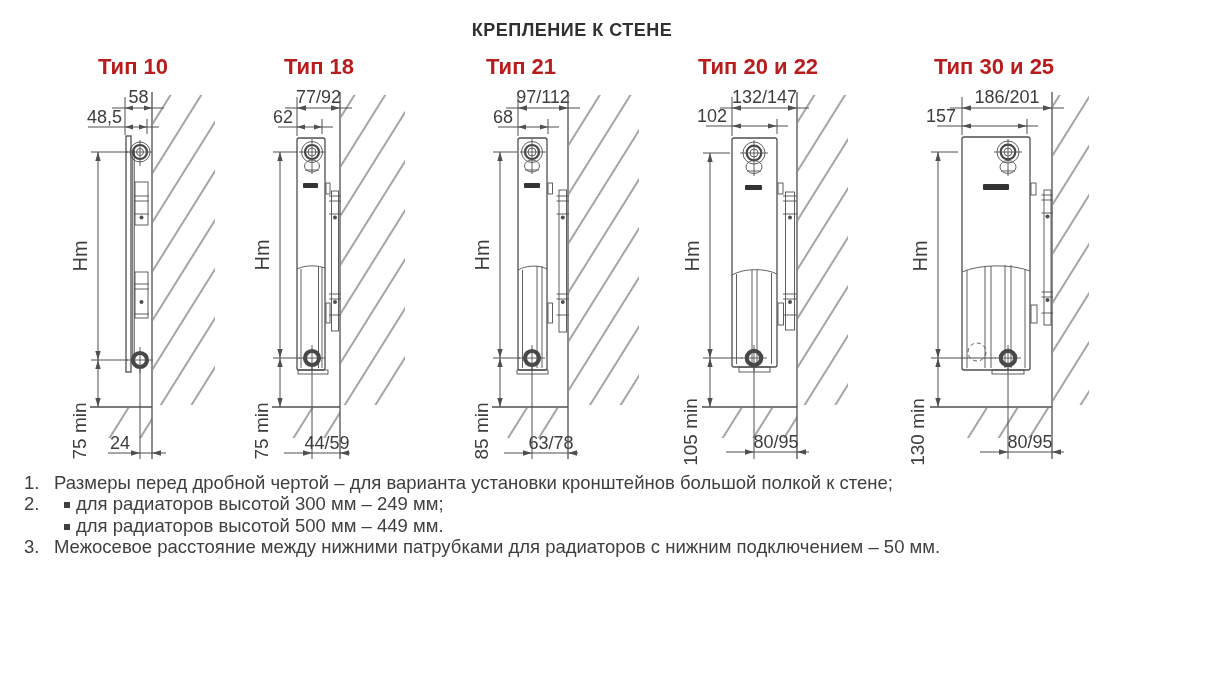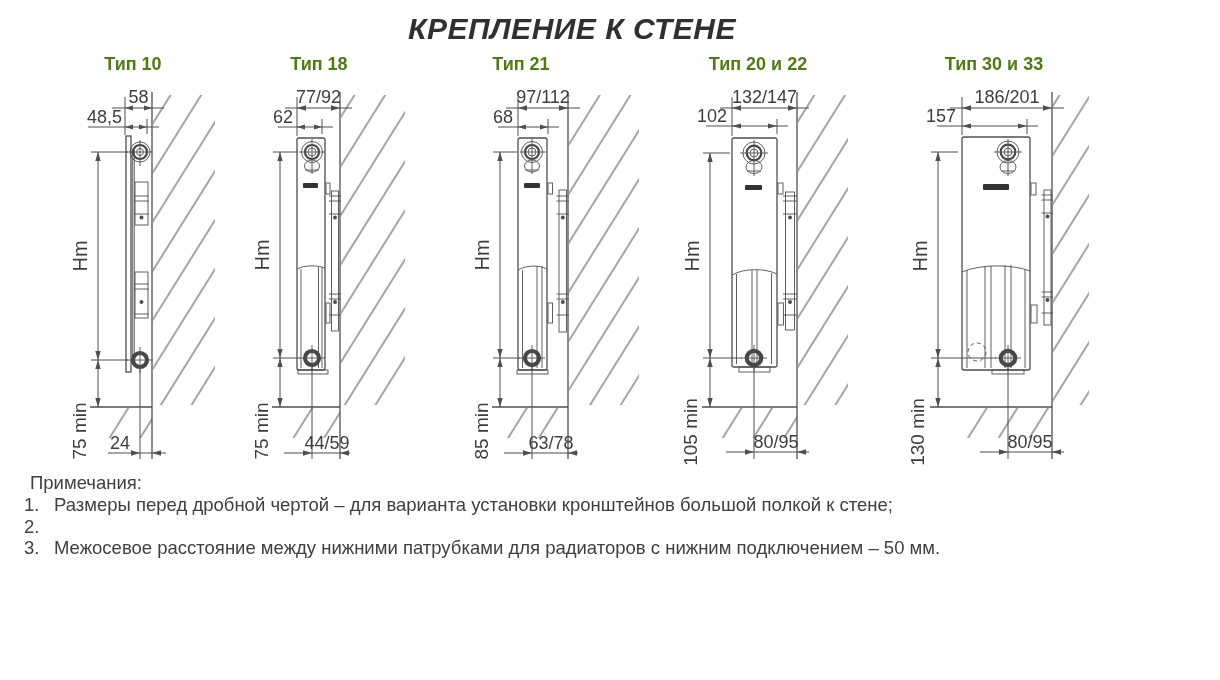--- a/index.html
+++ b/index.html
@@ -1,21 +1,21 @@
 <!DOCTYPE html>
 <html><head>
 <meta charset="utf-8">
 <style>
   html,body{margin:0;padding:0;background:#fff;}
   #stage{position:relative;width:1220px;height:680px;background:#ffffff;overflow:hidden;
          font-family:"Liberation Sans",sans-serif;color:#3d3d3d;}
-  .title{position:absolute;top:12px;left:572px;transform:translateX(-50%);
-         font-size:30px;font-weight:700;letter-spacing:.5px;color:#303030;white-space:nowrap;font-style:italic;}
-  .thead{position:absolute;top:54px;transform:translateX(-50%);font-size:18px;font-weight:600;
-         color:#4d7c0f;white-space:nowrap;}
+  .title{position:absolute;top:20px;left:572px;transform:translateX(-50%);
+         font-size:18px;font-weight:700;letter-spacing:.5px;color:#303030;white-space:nowrap;}
+  .thead{position:absolute;top:54px;transform:translateX(-50%);font-size:22px;font-weight:600;
+         color:#b91c1c;white-space:nowrap;}
   .dsvg{position:absolute;top:88px;}
   svg{overflow:visible}
   svg .ln{stroke:#4f4f4f;stroke-width:1.3;fill:none;}
   svg .tn{stroke:#4f4f4f;stroke-width:.9;fill:none;}
   svg .dim{stroke:#4f4f4f;stroke-width:1;fill:none;}
   svg .arr{fill:#4f4f4f;stroke:none;}
   svg .ring{stroke:#474747;stroke-width:4.2;fill:none;}
   svg .ring2{stroke:#474747;stroke-width:2.2;fill:none;}
   svg .logo{fill:#333;stroke:none;}
   svg .dot{fill:#4f4f4f;stroke:none;}
@@ -35,21 +35,21 @@
 <body>
 
 <div id="stage">
 
   <div class="title">КРЕПЛЕНИЕ К СТЕНЕ</div>
 
   <div class="thead" style="left:133px">Тип 10</div>
   <div class="thead" style="left:319px">Тип 18</div>
   <div class="thead" style="left:521px">Тип 21</div>
   <div class="thead" style="left:758px">Тип 20 и 22</div>
-  <div class="thead" style="left:994px">Тип 30 и 33</div>
+  <div class="thead" style="left:994px">Тип 30 и 25</div>
 
   <svg class="dsvg" style="left:55px" width="167" height="382" viewBox="55 88 167 382">
     <defs>
       <pattern id="h10" patternUnits="userSpaceOnUse" width="26" height="26" patternTransform="rotate(32)">
         <line x1="13" y1="-2" x2="13" y2="28" stroke="#5a5a5a" stroke-width="1.1"></line>
       </pattern>
     </defs>
     <g>
       <rect x="153" y="95" width="62" height="310" fill="url(#h10)"></rect>
       <line class="ln" x1="152" y1="92" x2="152" y2="459"></line>
@@ -401,30 +401,31 @@
       <text class="dm" transform="translate(924,432) rotate(-90)" text-anchor="middle">130 min</text>
       <line class="dim" x1="1008" y1="368" x2="1008" y2="459"></line>
       <line class="dim" x1="980" y1="452" x2="1064" y2="452"></line>
       <polygon class="arr" points="1008,452 999,449.3 999,454.7"></polygon>
       <polygon class="arr" points="1052,452 1061,449.3 1061,454.7"></polygon>
       <text class="dt" x="1030" y="448" text-anchor="middle">80/95</text>
     </g>
   </svg>
 
   <div class="notes">
-    <div class="nheading">Примечания:</div>
     <div class="nrow">
       <span class="nnum">1.</span>
       <div class="nbody">
         <div>Размеры перед дробной чертой – для варианта установки кронштейнов большой полкой к стене;</div>
       </div>
     </div>
     <div class="nrow">
       <span class="nnum">2.</span>
       <div class="nbody">
+        <div class="bullet"><span class="sq"></span><span>для радиаторов высотой 300 мм – 249 мм;</span></div>
+        <div class="bullet"><span class="sq"></span><span>для радиаторов высотой 500 мм – 449 мм.</span></div>
       </div>
     </div>
     <div class="nrow">
       <span class="nnum">3.</span>
       <div class="nbody">
         <div>Межосевое расстояние между нижними патрубками для радиаторов с нижним подключением – 50 мм.</div>
       </div>
     </div>
   </div>
 

